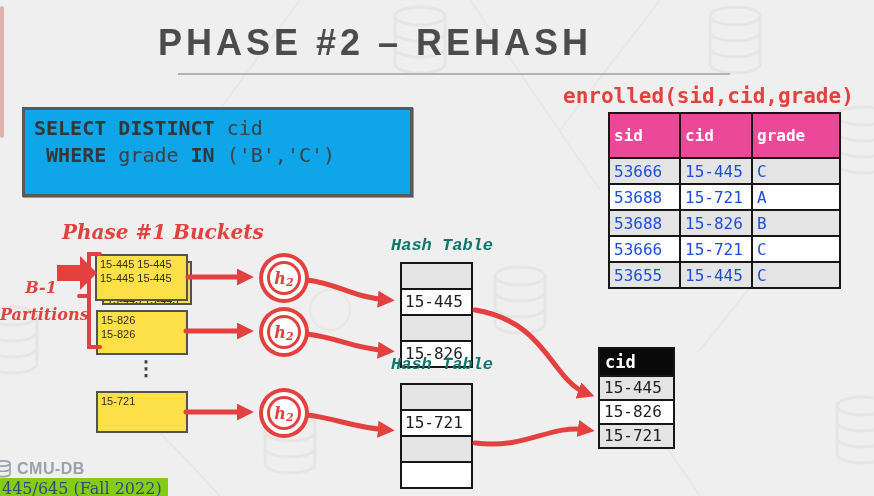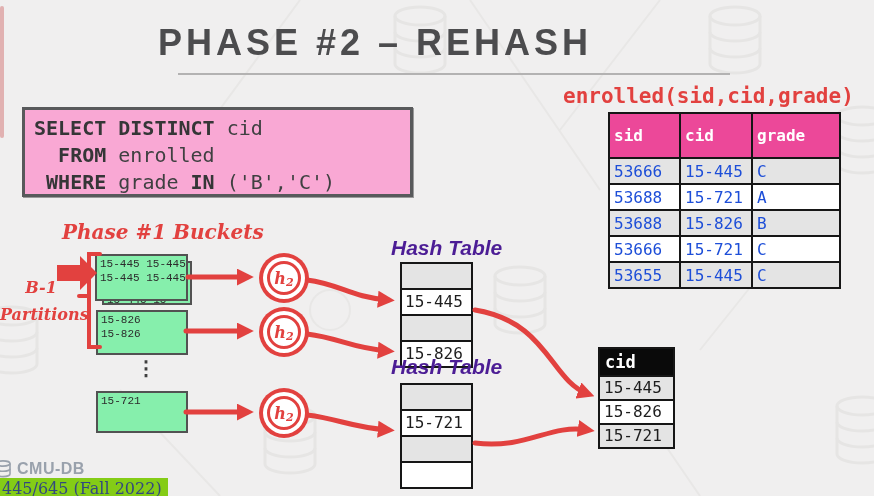--- a/index.html
+++ b/index.html
@@ -13,21 +13,21 @@
     top:22px;left:0;width:750px;text-align:center;
     font-size:36px;font-weight:800;letter-spacing:4px;color:#4c4c4e;
   }
   .title-rule{top:73px;left:178px;width:552px;height:2px;background:#b3b2b2;}
   
   .bg-svg{top:0;left:0;z-index:0;}
   .red-sliver{top:6px;left:0;width:4px;height:132px;background:#d98f8f;opacity:.65;border-radius:2px;z-index:1;}
   
   .sqlbox{
     top:107px;left:22px;width:368px;height:79px;
-    background:#f9a8d4;border:3px solid #58595b;box-shadow:1px 1px 0 #9a9a9a;
+    background:#0ea5e9;border:3px solid #58595b;box-shadow:1px 1px 0 #9a9a9a;
     font-family:"DejaVu Sans Mono",monospace;font-size:20px;line-height:27px;
     color:#3f4041;padding:5px 8px 0 9px;white-space:pre;z-index:2;
   }
   .sqlbox b{font-weight:700;color:#353637;}
   
   .enrolled-title{
     top:84px;left:563px;font-family:"DejaVu Sans Mono",monospace;
     font-weight:700;font-size:21px;color:#e2413f;z-index:2;
   }
   table.dbtable{border-collapse:collapse;font-family:"DejaVu Sans Mono",monospace;}
@@ -39,28 +39,28 @@
     font-size:16px;color:#1d4ed8;padding:1px 4px;height:22px;
     border:2px solid #161616;background:#fff;
   }
   .enrolled-table{top:112px;left:608px;z-index:2;}
   .enrolled-table td.c0{width:61px;} .enrolled-table td.c1{width:62px;} .enrolled-table td.c2{width:78px;}
   .enrolled-table tr.striped td{background:#e4e4e4;}
   
   .redlabel{font-family:"DejaVu Serif",serif;font-style:italic;font-weight:700;color:#e2413f;z-index:4;}
   .phase1-label{top:220px;left:62px;font-size:20px;}
   .b1-label{top:274px;left:0px;width:82px;text-align:center;font-size:16px;line-height:27px;}
-  .graylabel{font-family:Liberation Sans, sans-serif;font-style:italic;font-weight:700;color:#4c1d95;font-size:21px;z-index:4;}
+  .graylabel{font-family:Liberation Mono, monospace;font-style:italic;font-weight:700;color:#0f766e;font-size:17px;z-index:4;}
   .hash-title-1{top:236px;left:391px;}
   .hash-title-2{top:355px;left:391px;}
   .final-label{top:319px;left:573px;font-size:21px;}
   
   .bucket{
-    background:#86efac;border:2px solid #525252;
-    font-family:Liberation Mono, monospace;font-size:11px;line-height:13.5px;
+    background:#fde047;border:2px solid #525252;
+    font-family:Liberation Sans, sans-serif;font-size:11px;line-height:13.5px;
     color:#2c2c2c;padding:2px 0 0 3px;z-index:3;overflow:hidden;
   }
   .bucket-back{top:261px;left:102px;width:86px;height:40px;z-index:2;padding:0;}
   .bucket-back span{position:absolute;left:3px;top:31px;line-height:13px;}
   .bucket-front{top:254px;left:95px;width:86px;height:41px;}
   .bucket-2{top:310px;left:96px;width:85px;height:39px;}
   .bucket-3{top:391px;left:96px;width:85px;height:36px;}
   .dots{top:356px;left:136px;font-size:20px;font-weight:700;color:#3f3f3f;z-index:3;}
   
   .blockarrow-rect{top:265px;left:57px;width:23px;height:16px;background:#e2413f;z-index:4;}
@@ -139,21 +139,21 @@
       <path d="M300,0 L190,150 M470,0 L600,190 M660,0 L560,130 M820,200 L700,350 M120,390 L220,496 M600,350 L700,496"></path>
       <circle cx="700" cy="150" r="22"></circle>
       <circle cx="330" cy="310" r="20"></circle>
     </g>
   </svg>
   <div class="abs red-sliver"></div>
 
   <div class="abs page-title">PHASE #2 – REHASH</div>
   <div class="abs title-rule"></div>
 
-  <div class="abs sqlbox"><div><b>SELECT DISTINCT</b><span> cid</span></div><div><span>  </span><b>FROM</b><span> enrolled</span></div><div><span> </span><b>WHERE</b><span> grade </span><b>IN</b><span> ('B','C')</span></div></div>
+  <div class="abs sqlbox"><div><b>SELECT DISTINCT</b><span> cid</span></div><div><span> </span><b>WHERE</b><span> grade </span><b>IN</b><span> ('B','C')</span></div></div>
 
   <div class="abs enrolled-title">enrolled(sid,cid,grade)</div>
   <table class="abs dbtable enrolled-table">
     <thead>
       <tr>
         <th>sid</th>
         <th>cid</th>
         <th>grade</th>
       </tr>
     </thead>

